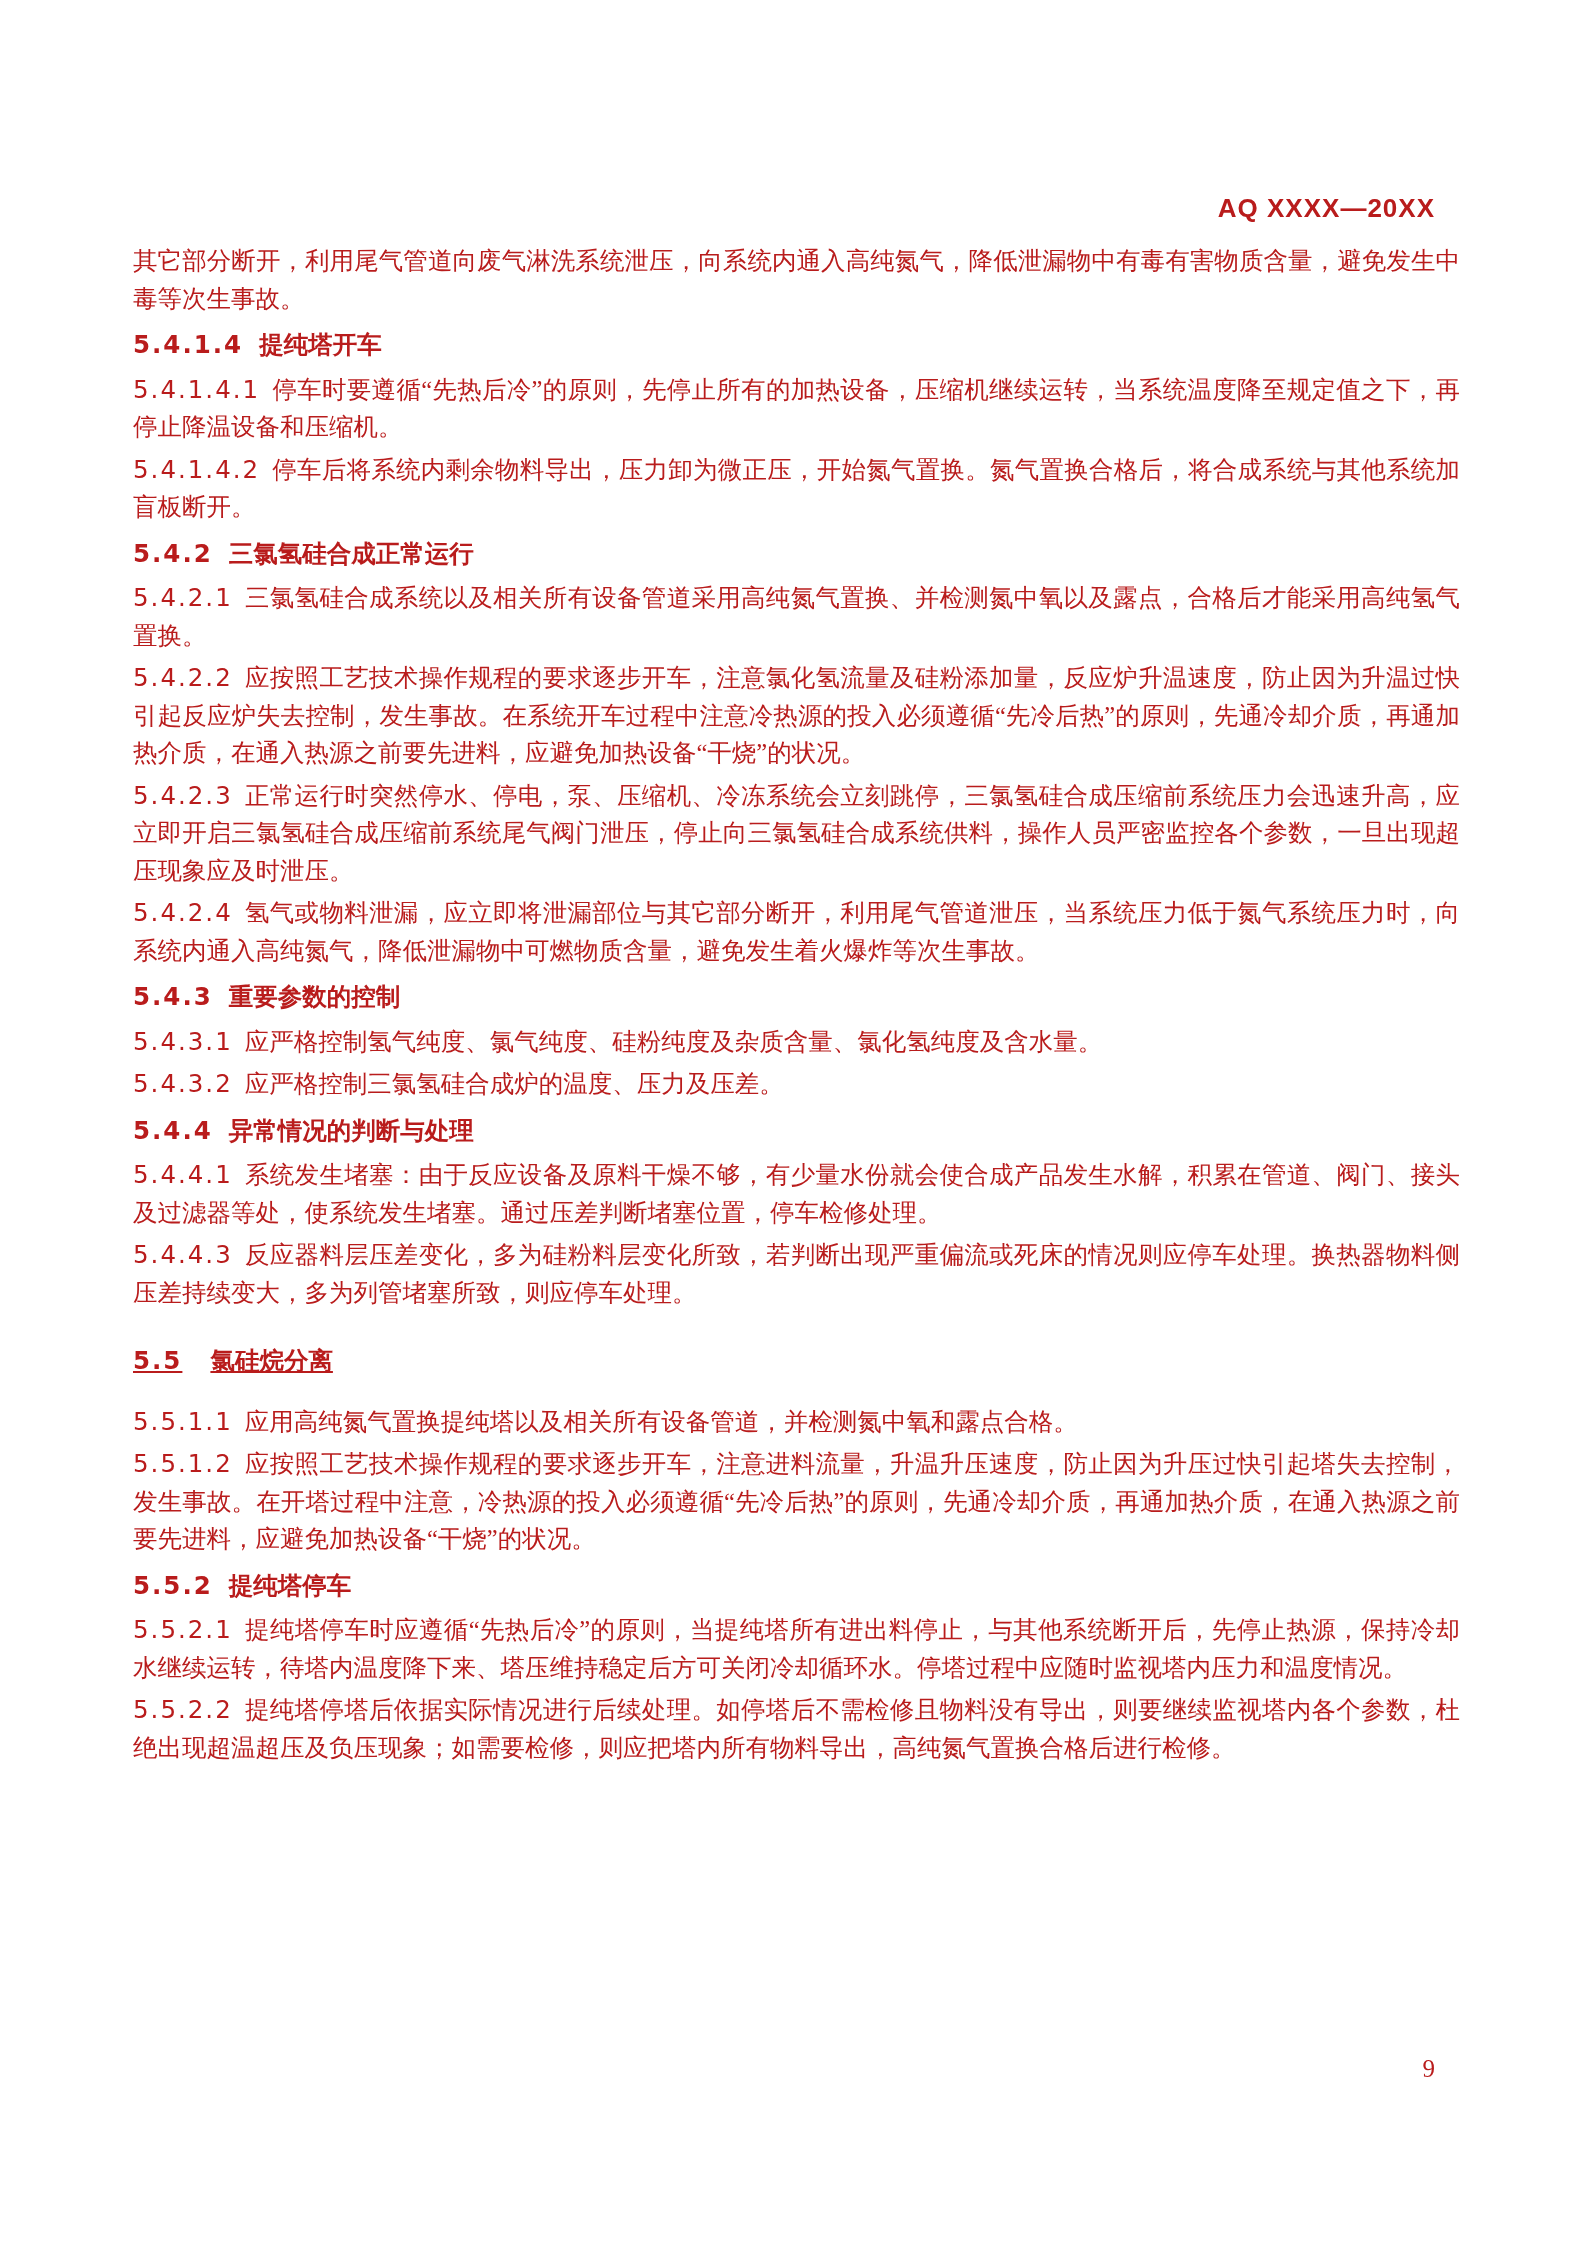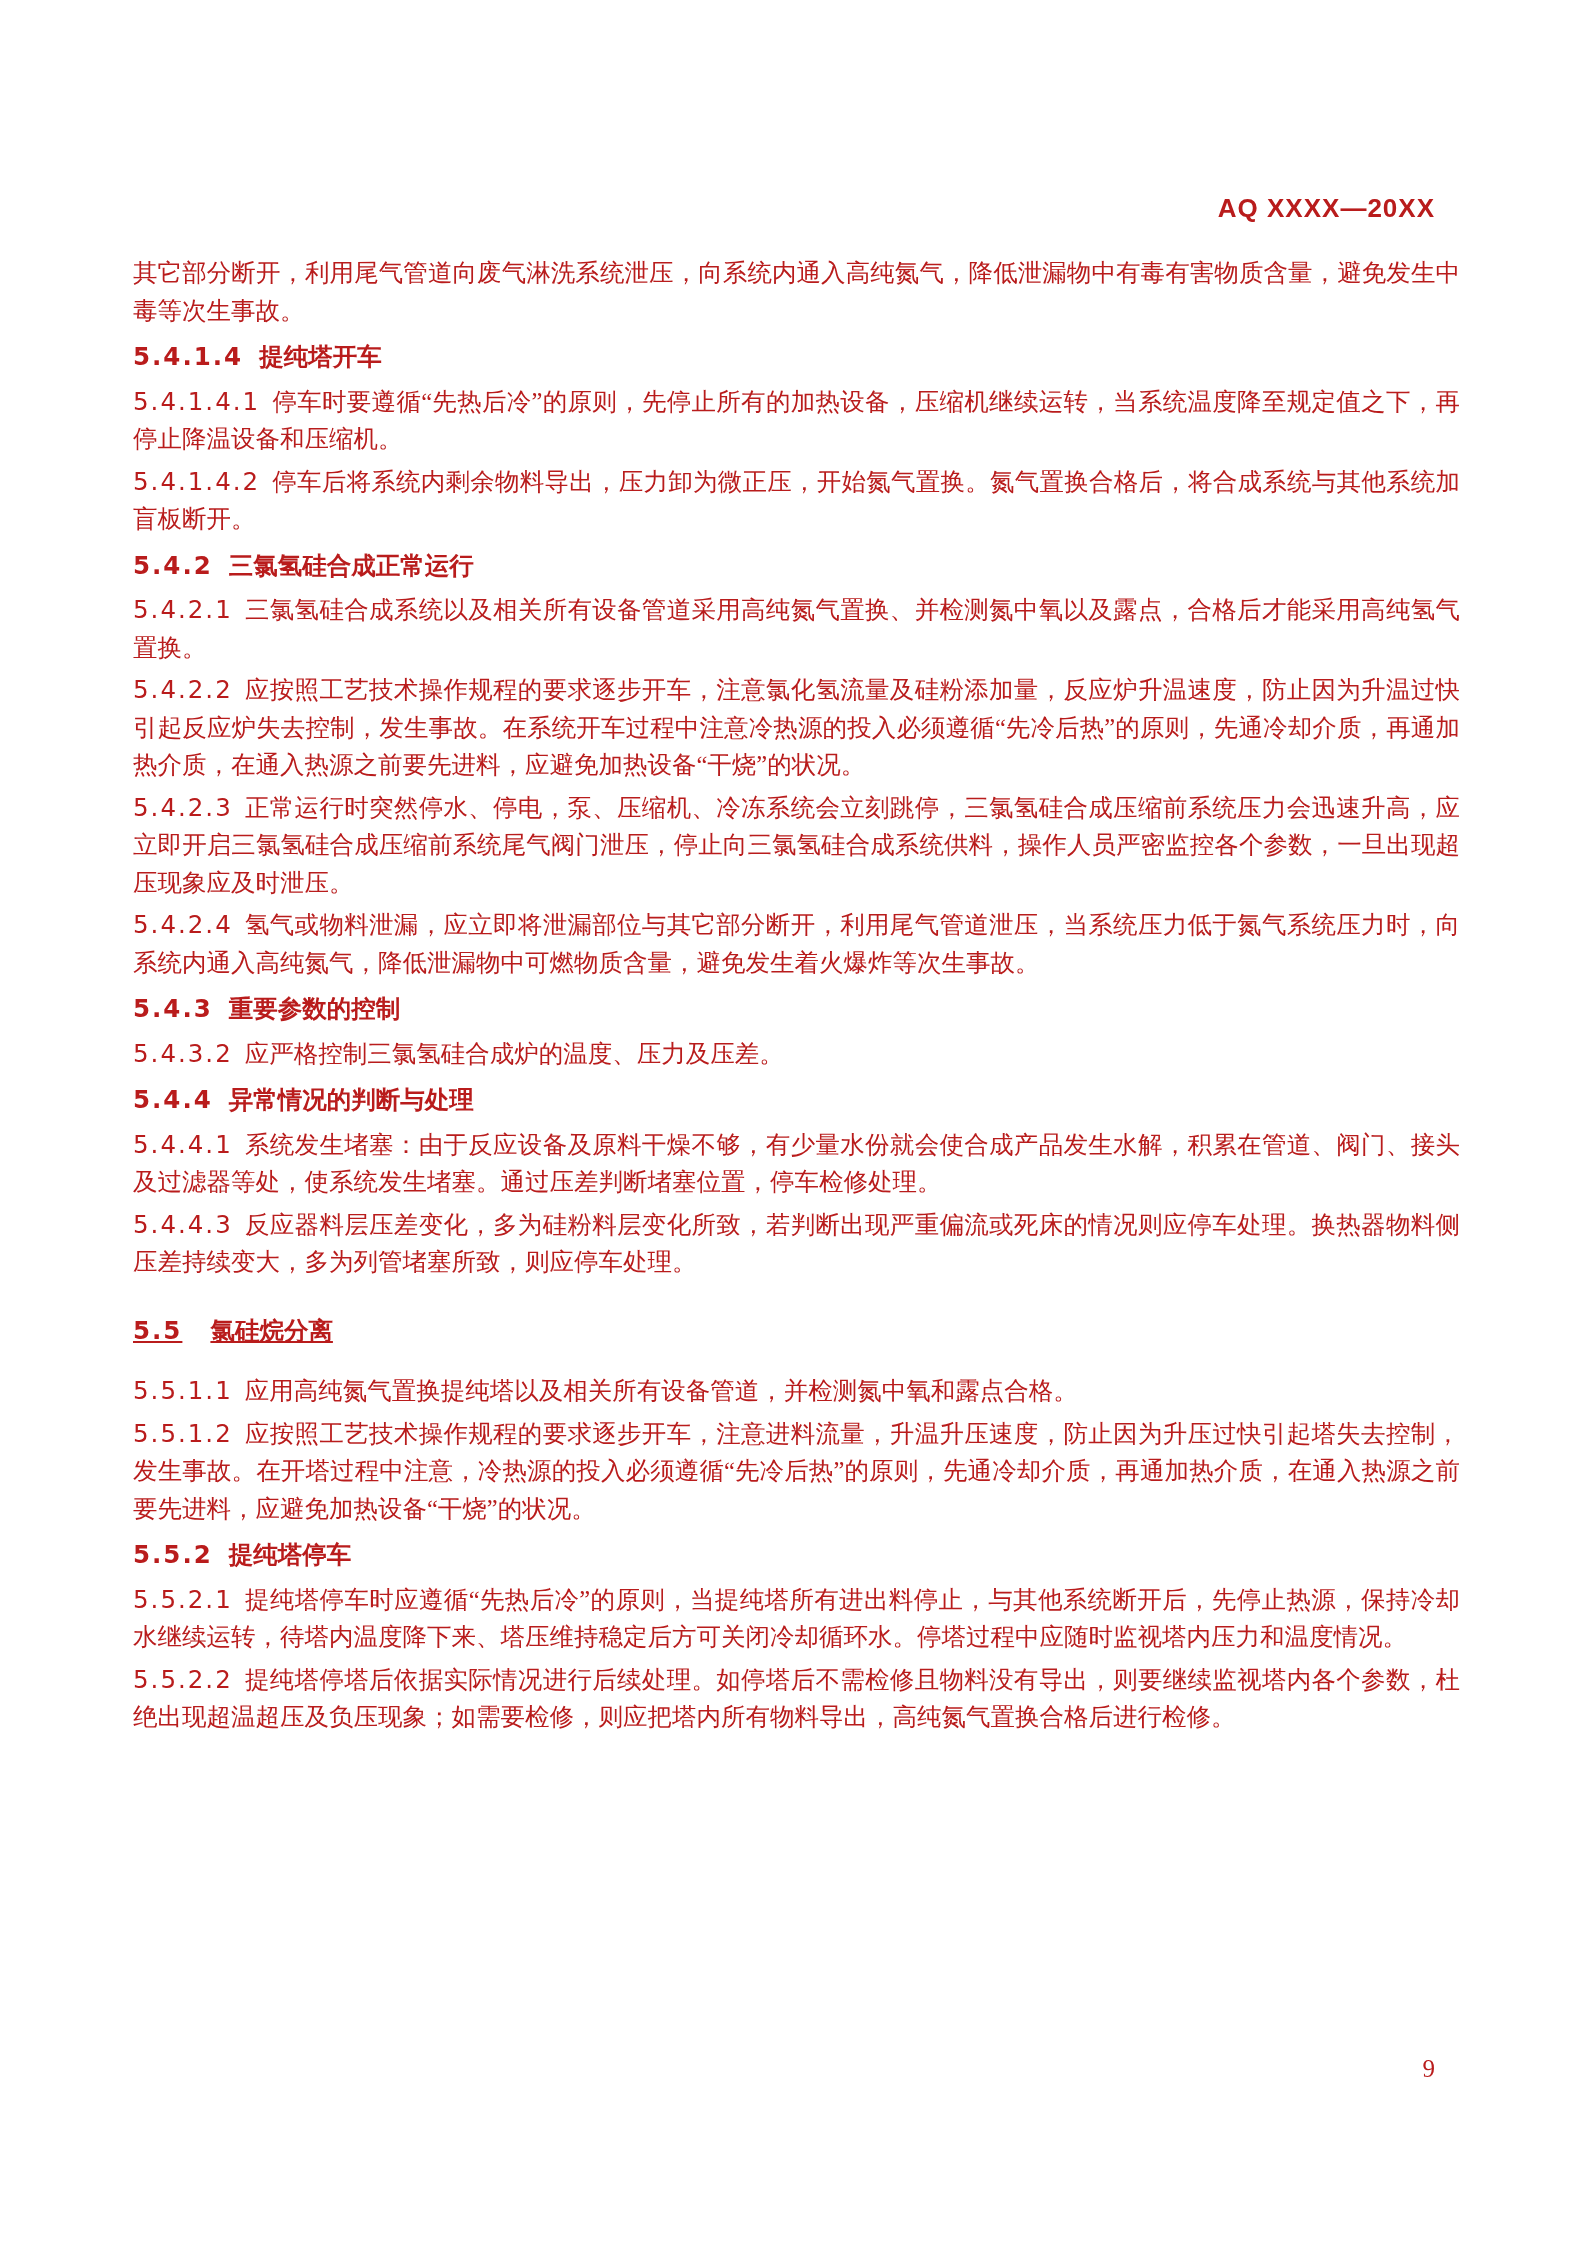--- a/index.html
+++ b/index.html
@@ -20,21 +20,21 @@
     font-family: "Liberation Sans", "DejaVu Sans", sans-serif;
     font-weight: bold;
     font-size: 26px;
     letter-spacing: 1px;
     white-space: nowrap;
   }
   .doc-body {
     position: absolute;
     left: 133px;
     right: 127px;
-    top: 254px;
+    top: 242px;
   }
   .para {
     margin: 0 0 5px 0;
     font-size: 24.5px;
     line-height: 37.5px;
     text-align: justify;
     text-justify: inter-ideograph;
   }
   .para .num {
     font-family: "DejaVu Sans", "Liberation Sans", sans-serif;
@@ -73,20 +73,21 @@
       <p class="para body"><span>其它部分断开，利用尾气管道向废气淋洗系统泄压，向系统内通入高纯氮气，降低泄漏物中有毒有害物质含量，避免发生中毒等次生事故。</span></p>
       <p class="para h3"><span class="num">5.4.1.4</span><span>提纯塔开车</span></p>
       <p class="para body"><span class="num">5.4.1.4.1</span><span>停车时要遵循“先热后冷”的原则，先停止所有的加热设备，压缩机继续运转，当系统温度降至规定值之下，再停止降温设备和压缩机。</span></p>
       <p class="para body"><span class="num">5.4.1.4.2</span><span>停车后将系统内剩余物料导出，压力卸为微正压，开始氮气置换。氮气置换合格后，将合成系统与其他系统加盲板断开。</span></p>
       <p class="para h3"><span class="num">5.4.2</span><span>三氯氢硅合成正常运行</span></p>
       <p class="para body"><span class="num">5.4.2.1</span><span>三氯氢硅合成系统以及相关所有设备管道采用高纯氮气置换、并检测氮中氧以及露点，合格后才能采用高纯氢气置换。</span></p>
       <p class="para body"><span class="num">5.4.2.2</span><span>应按照工艺技术操作规程的要求逐步开车，注意氯化氢流量及硅粉添加量，反应炉升温速度，防止因为升温过快引起反应炉失去控制，发生事故。在系统开车过程中注意冷热源的投入必须遵循“先冷后热”的原则，先通冷却介质，再通加热介质，在通入热源之前要先进料，应避免加热设备“干烧”的状况。</span></p>
       <p class="para body"><span class="num">5.4.2.3</span><span>正常运行时突然停水、停电，泵、压缩机、冷冻系统会立刻跳停，三氯氢硅合成压缩前系统压力会迅速升高，应立即开启三氯氢硅合成压缩前系统尾气阀门泄压，停止向三氯氢硅合成系统供料，操作人员严密监控各个参数，一旦出现超压现象应及时泄压。</span></p>
       <p class="para body"><span class="num">5.4.2.4</span><span>氢气或物料泄漏，应立即将泄漏部位与其它部分断开，利用尾气管道泄压，当系统压力低于氮气系统压力时，向系统内通入高纯氮气，降低泄漏物中可燃物质含量，避免发生着火爆炸等次生事故。</span></p>
       <p class="para h3"><span class="num">5.4.3</span><span>重要参数的控制</span></p>
+      <p class="para body"><span class="num">5.4.3.1</span><span>应严格控制氢气纯度、氯气纯度、硅粉纯度及杂质含量、氯化氢纯度及含水量。</span></p>
       <p class="para body"><span class="num">5.4.3.2</span><span>应严格控制三氯氢硅合成炉的温度、压力及压差。</span></p>
       <p class="para h3"><span class="num">5.4.4</span><span>异常情况的判断与处理</span></p>
       <p class="para body"><span class="num">5.4.4.1</span><span>系统发生堵塞：由于反应设备及原料干燥不够，有少量水份就会使合成产品发生水解，积累在管道、阀门、接头及过滤器等处，使系统发生堵塞。通过压差判断堵塞位置，停车检修处理。</span></p>
       <p class="para body"><span class="num">5.4.4.3</span><span>反应器料层压差变化，多为硅粉料层变化所致，若判断出现严重偏流或死床的情况则应停车处理。换热器物料侧压差持续变大，多为列管堵塞所致，则应停车处理。</span></p>
       <p class="para h2"><span class="num">5.5</span><span>氯硅烷分离</span></p>
       <p class="para body"><span class="num">5.5.1.1</span><span>应用高纯氮气置换提纯塔以及相关所有设备管道，并检测氮中氧和露点合格。</span></p>
       <p class="para body"><span class="num">5.5.1.2</span><span>应按照工艺技术操作规程的要求逐步开车，注意进料流量，升温升压速度，防止因为升压过快引起塔失去控制，发生事故。在开塔过程中注意，冷热源的投入必须遵循“先冷后热”的原则，先通冷却介质，再通加热介质，在通入热源之前要先进料，应避免加热设备“干烧”的状况。</span></p>
       <p class="para h3"><span class="num">5.5.2</span><span>提纯塔停车</span></p>
       <p class="para body"><span class="num">5.5.2.1</span><span>提纯塔停车时应遵循“先热后冷”的原则，当提纯塔所有进出料停止，与其他系统断开后，先停止热源，保持冷却水继续运转，待塔内温度降下来、塔压维持稳定后方可关闭冷却循环水。停塔过程中应随时监视塔内压力和温度情况。</span></p>
       <p class="para body"><span class="num">5.5.2.2</span><span>提纯塔停塔后依据实际情况进行后续处理。如停塔后不需检修且物料没有导出，则要继续监视塔内各个参数，杜绝出现超温超压及负压现象；如需要检修，则应把塔内所有物料导出，高纯氮气置换合格后进行检修。</span></p>

